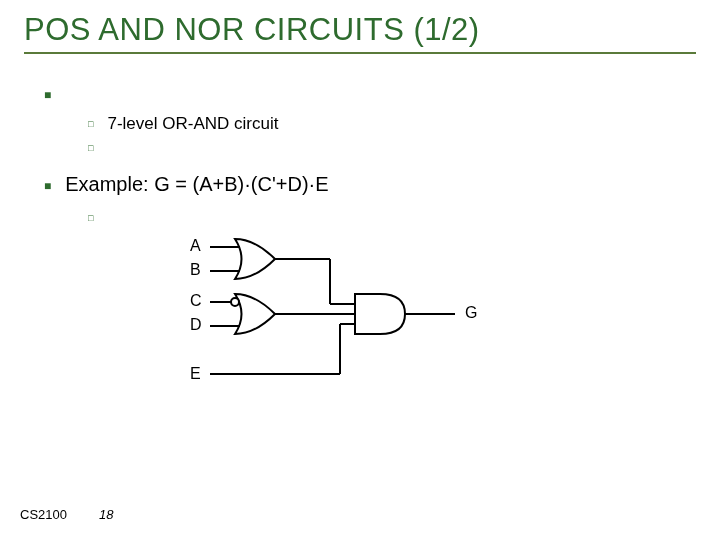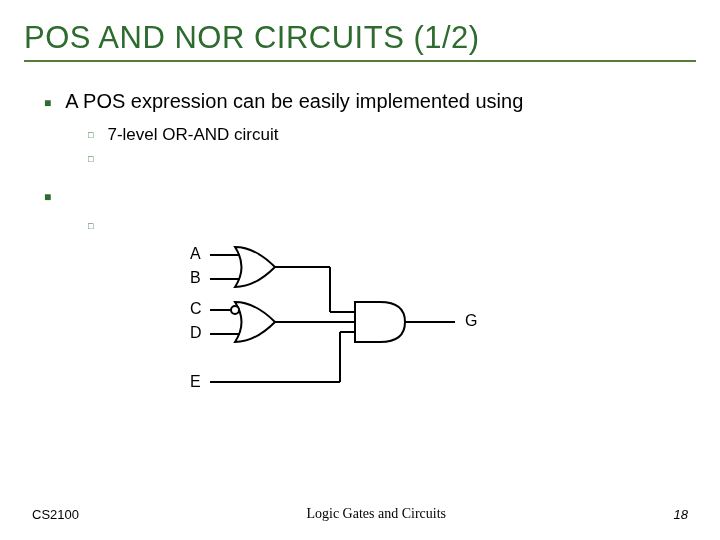--- a/index.html
+++ b/index.html
@@ -16,21 +16,21 @@
     width: 720px;
     height: 540px;
     position: relative;
     box-sizing: border-box;
     padding: 12px 24px 0 24px;
   }
   .title {
     color: #2e6b2e;
     font-size: 31px;
     font-weight: 400;
-    margin: 8px 0 4px 0;
+    margin: 0 0 4px 0;
     letter-spacing: 0.5px;
   }
   .rule {
     height: 2px;
     background: #5a7a3a;
     margin-bottom: 28px;
   }
   .bullet1 {
     display: flex;
     align-items: flex-start;
@@ -70,50 +70,50 @@
     font-size: 16px;
   }
   .footer {
     position: absolute;
     bottom: 18px;
     left: 0;
     right: 0;
     display: flex;
     align-items: flex-end;
     font-size: 13px;
-    padding: 0 32px;
+    padding: 0 20px;
     gap: 32px;
   }
   .footer .left { flex: 0 0 auto; }
   .footer .mid { flex: 1 1 auto; text-align: center; font-family: Georgia, serif; font-size: 14px;}
   .footer .right { flex: 0 0 auto; font-style: italic; }
 </style>
 </head>
 <body>
 
 <div class="slide">
   <h1 class="title">POS AND NOR CIRCUITS (1/2)</h1>
   <div class="rule"></div>
 
   <div class="bullet1">
     <span class="sq">■</span>
-    <span>A POS expression can be easily implemented using</span>
   </div>
   <div class="bullet2">
     <span class="sq">□</span>
     <span>7-level OR-AND circuit</span>
   </div>
   <div class="bullet2">
     <span class="sq">□</span>
   </div>
 
   <div class="spacer"></div>
 
   <div class="bullet1">
     <span class="sq">■</span>
+    <span>Example: G = (A+B)·(C'+D)·E</span>
   </div>
   <div class="bullet2">
     <span class="sq">□</span>
   </div>
 
   <div class="diagram-wrap">
     <svg width="360" height="180" viewBox="0 0 360 180">
       <g stroke="#000" stroke-width="2" fill="none">
 
         <path d="M55 10 Q75 10 95 30 Q75 50 55 50 Q68 30 55 10 Z" fill="#fff"></path>
@@ -145,16 +145,15 @@
     <div class="dlabel" style="left:10px; top:8px;">A</div>
     <div class="dlabel" style="left:10px; top:32px;">B</div>
     <div class="dlabel" style="left:10px; top:63px;">C</div>
     <div class="dlabel" style="left:10px; top:87px;">D</div>
     <div class="dlabel" style="left:10px; top:136px;">E</div>
     <div class="dlabel" style="left:285px; top:75px;">G</div>
   </div>
 
   <div class="footer">
     <div class="left">CS2100</div>
-    <div class="mid">Logic Gates and Circuits</div>
     <div class="right">18</div>
   </div>
 </div>
 
 </body></html>

